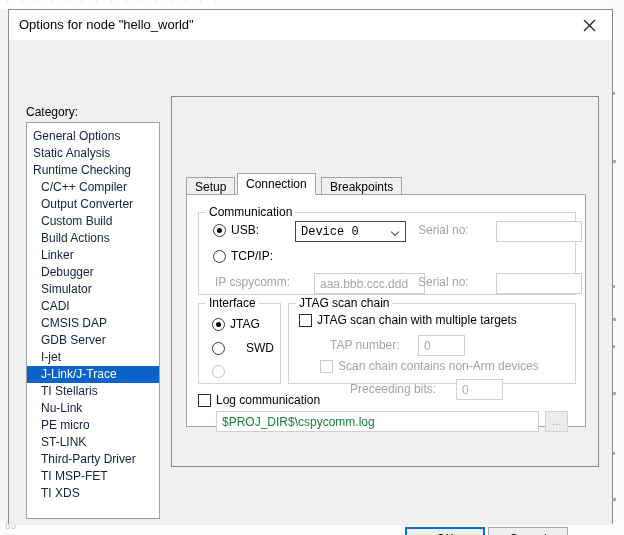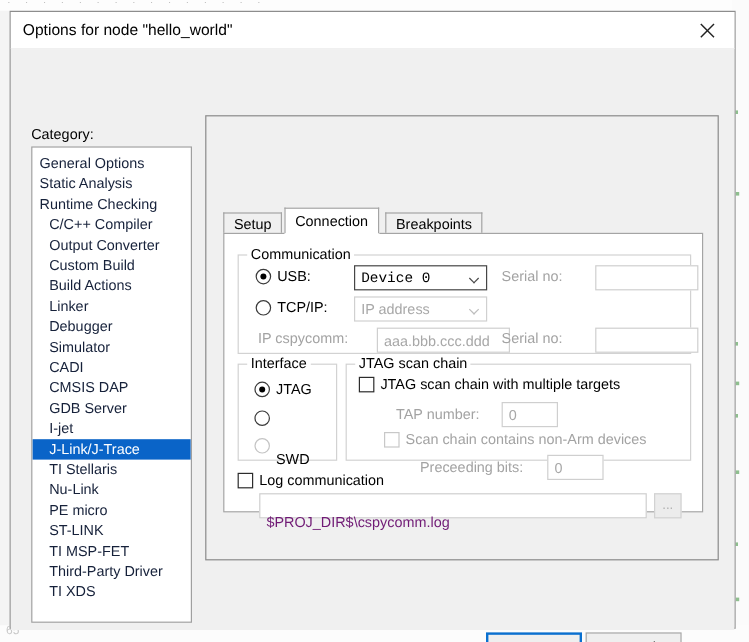--- a/index.html
+++ b/index.html
@@ -308,23 +308,23 @@
   .log-path {
     position: absolute;
     left: 29px; top: 216px;
     width: 323px; height: 21px;
     background: #ffffff;
     border: 1px solid #cfcfcf;
     box-sizing: border-box;
   }
   .log-path span {
     position: absolute;
-    left: 5px; top: 16px;
-    font-size: 12px;
-    color: #701a75;
+    left: 5px; top: 3px;
+    font-size: 12px;
+    color: #15803d;
     white-space: nowrap;
   }
   .browse-btn {
     position: absolute;
     left: 358px; top: 216px;
     width: 23px; height: 21px;
     background: #ececec;
     border: 1px solid #d2d2d2;
     font-size: 11px;
     color: #b0b0b0;
@@ -408,22 +408,22 @@
           <div class="cat-item indent">Simulator</div>
           <div class="cat-item indent">CADI</div>
           <div class="cat-item indent">CMSIS DAP</div>
           <div class="cat-item indent">GDB Server</div>
           <div class="cat-item indent">I-jet</div>
           <div class="cat-item indent selected">J-Link/J-Trace</div>
           <div class="cat-item indent">TI Stellaris</div>
           <div class="cat-item indent">Nu-Link</div>
           <div class="cat-item indent">PE micro</div>
           <div class="cat-item indent">ST-LINK</div>
+          <div class="cat-item indent">Third-Party Driver</div>
           <div class="cat-item indent">TI MSP-FET</div>
-          <div class="cat-item indent">Third-Party Driver</div>
           <div class="cat-item indent">TI XDS</div>
         </div>
 
       <div class="panel">
 
 
         <div class="tabstrip" id="tabstrip">
             <div class="tab" style="left: 0px;">Setup</div>
             <div class="tab active" style="left: 51px; margin-top: 29px;">Connection</div>
             <div class="tab" style="left: 135px;">Breakpoints</div>
@@ -440,41 +440,37 @@
               <span class="ctext">Device 0</span>
               <span class="carrow"></span>
             </div>
             <div class="lbl dis" style="left:219px; top:10px;">Serial no:</div>
             <div class="txt" style="left:278px; top:8px; width:86px;">
               <span></span>
             </div>
 
             <div class="radio" style="left:14px; top:37px;"></div>
             <div class="lbl" style="left:32px; top:36px;">TCP/IP:</div>
-            <div class="combo dis" style="left:96px; top:34px; width:111px;">
-              <span class="ctext">IP address</span>
-              <span class="carrow"></span>
-            </div>
 
             <div class="lbl dis" style="left:16px; top:62px;">IP cspycomm:</div>
             <div class="txt" style="left:96px; top:60px; width:111px;">
               <span>aaa.bbb.ccc.ddd</span>
             </div>
             <div class="lbl dis" style="left:219px; top:62px;">Serial no:</div>
             <div class="txt" style="left:278px; top:60px; width:86px;">
               <span></span>
             </div>
           </div>
 
           <div class="group grp-iface">
             <div class="group-title">Interface</div>
             <div class="radio on" style="left:13px; top:14px;"></div>
             <div class="lbl" style="left:31px; top:13px;">JTAG</div>
             <div class="radio" style="left:13px; top:38px;"></div>
-            <div class="lbl" style="left:31px; top:37px;margin-top:35px;">SWD</div>
+            <div class="lbl" style="left:47px; top:37px;">SWD</div>
             <div class="radio dis" style="left:13px; top:61px;"></div>
             <div class="lbl dis" style="left:31px; top:60px;margin-top:48px;">cJTAG</div>
           </div>
 
           <div class="group grp-jtag">
             <div class="group-title">JTAG scan chain</div>
 
             <div class="chk" style="left:10px; top:10px;"></div>
             <div class="lbl" style="left:28px; top:9px;">JTAG scan chain with multiple targets</div>
 

